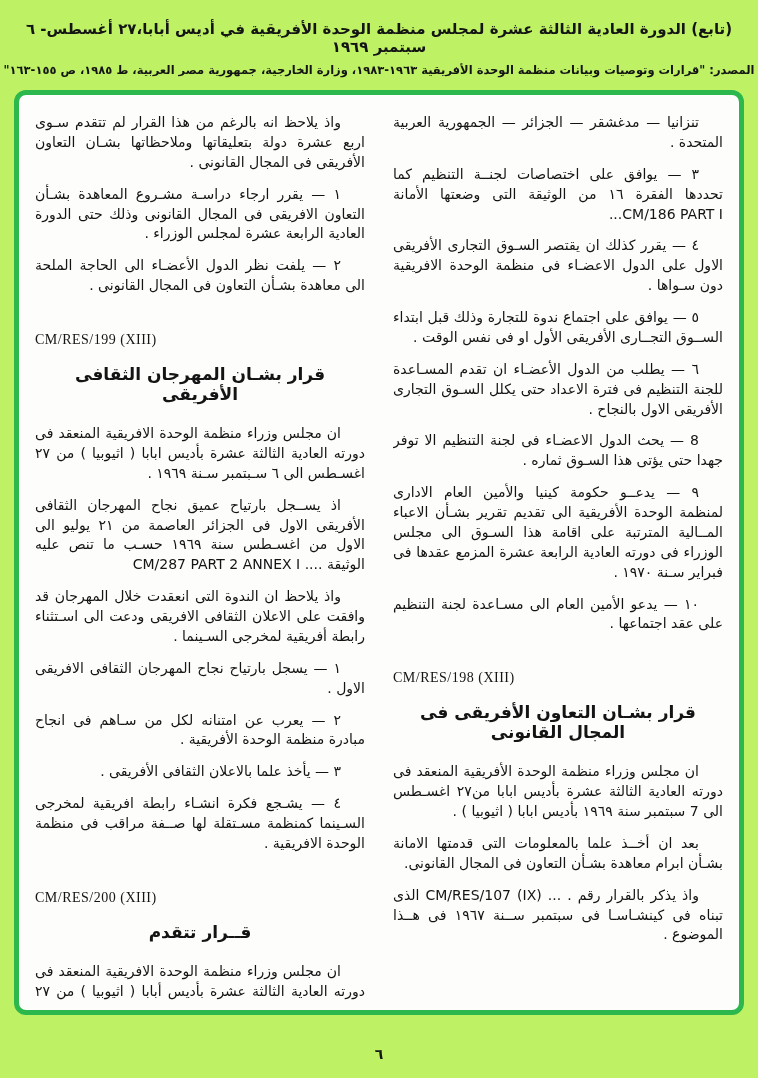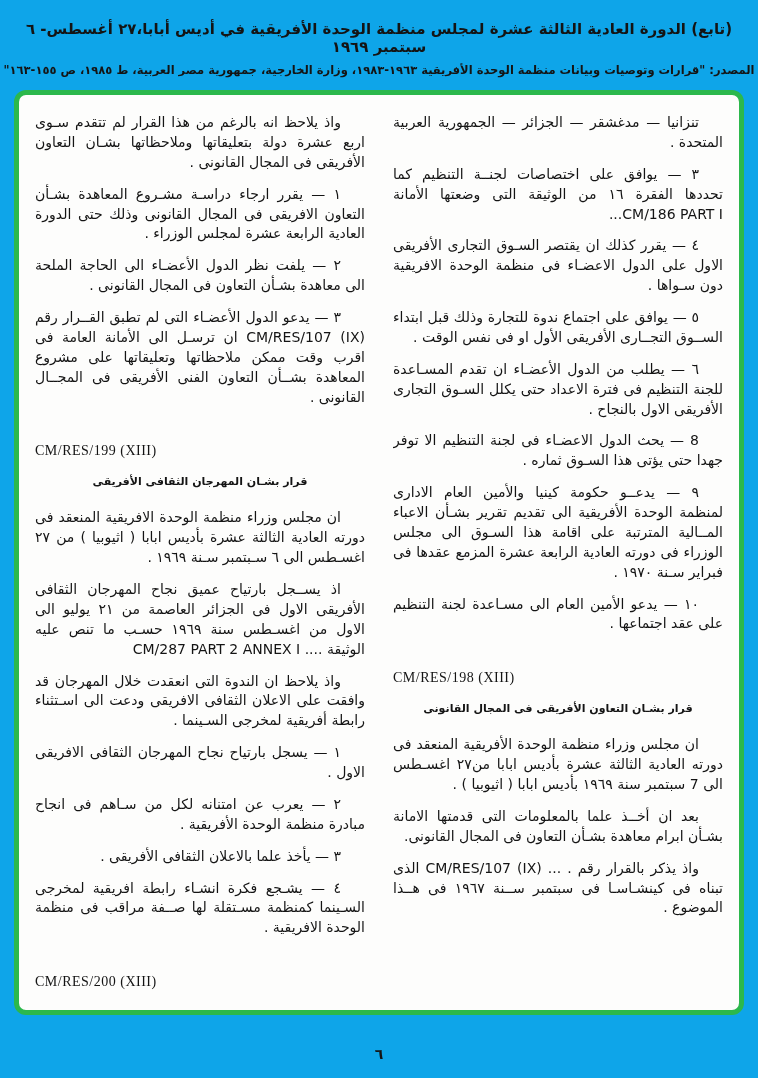--- a/index.html
+++ b/index.html
@@ -5,21 +5,21 @@
   html, body {
     margin: 0;
     padding: 0;
     background: #ffffff;
     font-family: "DejaVu Sans", sans-serif;
   }
   .page {
     position: relative;
     width: 758px;
     height: 1078px;
-    background: #0ea5e9;
+    background: #bef264;
     overflow: hidden;
     color: #141414;
   }
   
   .page-header {
     direction: rtl;
     text-align: center;
     padding-top: 20px;
   }
   .header-line1 {
@@ -67,21 +67,21 @@
     text-align: left;
     font-family: Liberation Serif, serif;
     font-size: 14px;
     letter-spacing: 0.5px;
     margin: 36px 0 16px 0;
     text-indent: 0;
   }
   .block.heading {
     font-weight: bold;
     text-align: center;
-    font-size: 11px;
+    font-size: 17px;
     margin: 8px 0 20px 0;
     text-indent: 0;
   }
   
   .page-footer {
     position: absolute;
     left: 0;
     bottom: 16px;
     width: 100%;
     text-align: center;
@@ -112,21 +112,20 @@
         <p class="block ref">CM/RES/198  (XIII)</p>
         <p class="block heading">قرار بشـان التعاون الأفريقى فى المجال القانونى</p>
         <p class="block body">ان مجلس وزراء منظمة الوحدة الأفريقية المنعقد فى دورته العادية الثالثة عشرة بأديس ابابا من٢٧ اغسـطس الى 7 سبتمبر سنة ١٩٦٩ بأديس ابابا ( اثيوبيا ) .</p>
         <p class="block body">بعد ان أخــذ علما بالمعلومات التى قدمتها الامانة بشـأن ابرام معاهدة بشـأن التعاون فى المجال القانونى.</p>
         <p class="block body">واذ يذكر بالقرار رقم . ... CM/RES/107 (IX) الذى تبناه فى كينشـاسـا فى سبتمبر ســنة ١٩٦٧ فى هــذا الموضوع .</p>
       </section>
     <section class="col">
         <p class="block body">واذ يلاحظ انه بالرغم من هذا القرار لم تتقدم سـوى اربع عشرة دولة بتعليقاتها وملاحظاتها بشـان التعاون الأفريقى فى المجال القانونى .</p>
         <p class="block body">١ — يقرر ارجاء دراسـة مشـروع المعاهدة بشـأن التعاون الافريقى فى المجال القانونى وذلك حتى الدورة العادية الرابعة عشرة لمجلس الوزراء .</p>
         <p class="block body">٢ — يلفت نظر الدول الأعضـاء الى الحاجة الملحة الى معاهدة بشـأن التعاون فى المجال القانونى .</p>
-        <p class="block body">٣ — يدعو الدول الأعضـاء التى لم تطبق القــرار رقم CM/RES/107 (IX) ان ترسـل الى الأمانة العامة فى اقرب وقت ممكن ملاحظاتها وتعليقاتها على مشروع المعاهدة بشــأن التعاون الفنى الأفريقى فى المجــال القانونى .</p>
         <p class="block ref">CM/RES/199  (XIII)</p>
         <p class="block heading">قرار بشـان المهرجان الثقافى الأفريقى</p>
         <p class="block body">ان مجلس وزراء منظمة الوحدة الافريقية المنعقد فى دورته العادية الثالثة عشرة بأديس ابابا ( اثيوبيا ) من ٢٧ اغسـطس الى ٦ سـبتمبر سـنة ١٩٦٩ .</p>
         <p class="block body">اذ يســجل بارتياح عميق نجاح المهرجان الثقافى الأفريقى الاول فى الجزائر العاصمة من ٢١ يوليو الى الاول من اغسـطس سنة ١٩٦٩ حسـب ما تنص عليه الوثيقة .... CM/287 PART 2 ANNEX I</p>
         <p class="block body">واذ يلاحظ ان الندوة التى انعقدت خلال المهرجان قد وافقت على الاعلان الثقافى الافريقى ودعت الى اسـتثناء رابطة أفريقية لمخرجى السـينما .</p>
         <p class="block body">١ — يسجل بارتياح نجاح المهرجان الثقافى الافريقى الاول .</p>
         <p class="block body">٢ — يعرب عن امتنانه لكل من سـاهم فى انجاح مبادرة منظمة الوحدة الأفريقية .</p>
         <p class="block body">٣ — يأخذ علما بالاعلان الثقافى الأفريقى .</p>
         <p class="block body">٤ — يشـجع فكرة انشـاء رابطة افريقية لمخرجى السـينما كمنظمة مسـتقلة لها صــفة مراقب فى منظمة الوحدة الافريقية .</p>
         <p class="block ref">CM/RES/200  (XIII)</p>

